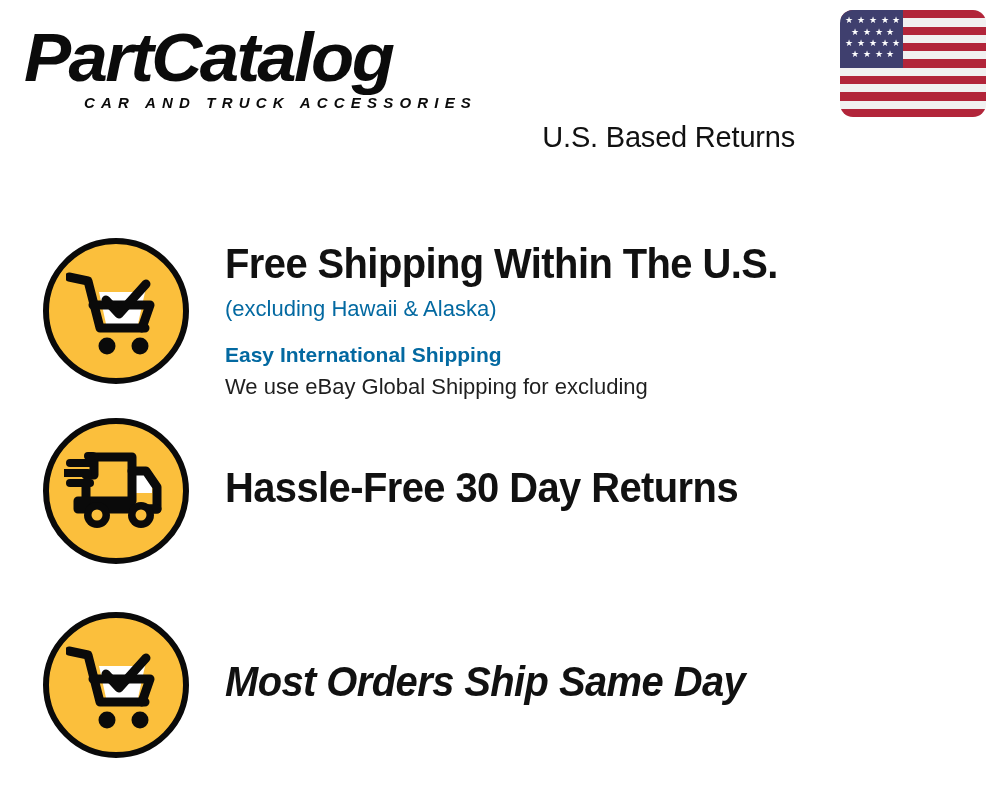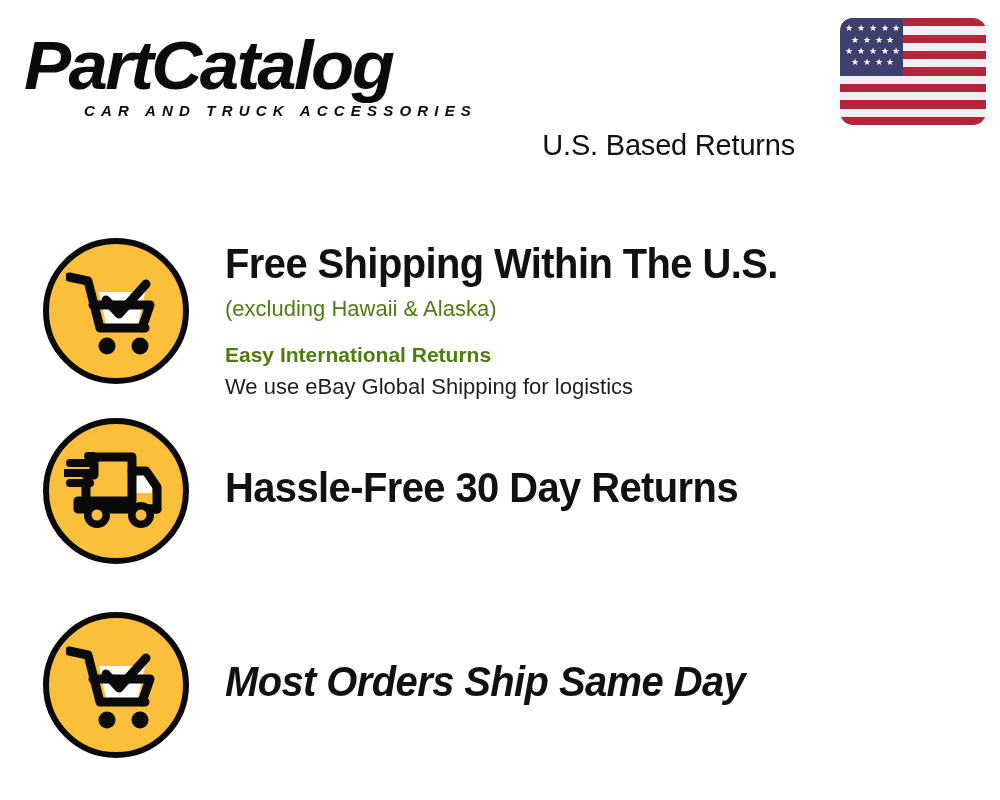--- a/index.html
+++ b/index.html
@@ -13,21 +13,21 @@
     height: 800px;
     position: relative;
     overflow: hidden;
     font-family: "Liberation Sans", sans-serif;
     color: #111111;
   }
 
   
   .header {
     position: absolute;
-    top: 8px; left: 0;
+    top: 0; left: 0;
     width: 809px;
     height: 185px;
   }
 
   .brand-logo {
     position: absolute;
     left: 24px;
     top: 22px;
     width: 470px;
     height: 92px;
@@ -161,21 +161,21 @@
     transform: scaleX(0.95);
     transform-origin: left center;
     white-space: nowrap;
     margin: 0;
   }
   .subline {
     font-family: "Liberation Sans", sans-serif;
     font-weight: normal;
     font-size: 22px;
     line-height: 30px;
-    color: #4d7c0f;
+    color: #0369a1;
     margin: 6px 0 0 0;
     white-space: nowrap;
   }
   .subline.bold {
     font-weight: bold;
     font-size: 21px;
     margin-top: 16px;
   }
   .subline.light {
     font-weight: normal;
@@ -254,22 +254,22 @@
         <path d="M3 13 L22 17 L34 64 L79 64" fill="none" stroke="#0a0a0a" stroke-width="9" stroke-linecap="round" stroke-linejoin="round"></path>
         <path d="M27 41 L84 41 L76 64" fill="none" stroke="#0a0a0a" stroke-width="9" stroke-linecap="round" stroke-linejoin="round"></path>
         <path d="M40 36 L53 50 L80 20" fill="none" stroke="#0a0a0a" stroke-width="9" stroke-linecap="round" stroke-linejoin="round"></path>
         <circle cx="41" cy="82" r="8.5" fill="#0a0a0a"></circle>
         <circle cx="74" cy="82" r="8.5" fill="#0a0a0a"></circle>
       </svg>
     </div>
     <div class="feature-text">
       <div class="headline">Free Shipping Within The U.S.</div>
       <div class="subline">(excluding Hawaii &amp; Alaska)</div>
-      <div class="subline bold">Easy International Returns</div>
-      <div class="subline light">We use eBay Global Shipping for logistics</div>
+      <div class="subline bold">Easy International Shipping</div>
+      <div class="subline light">We use eBay Global Shipping for excluding</div>
     </div>
   </div>
 
   <div class="feature-row row-2">
     <div class="icon-badge">
       <svg width="104" height="84" viewBox="0 0 104 84">
         <polygon points="66,22 80,22 88,36 88,44 66,44" fill="#ffffff"></polygon>
         <path d="M28 7 L24 7" fill="none" stroke="#0a0a0a" stroke-width="8" stroke-linecap="round"></path>
         <path d="M30 8 L68 8 L68 52 L22 52 L22 36" fill="none" stroke="#0a0a0a" stroke-width="9" stroke-linejoin="round" stroke-linecap="round"></path>
         <path d="M22 26 L30 26 L30 8" fill="none" stroke="#0a0a0a" stroke-width="9" stroke-linejoin="round" stroke-linecap="round"></path>

